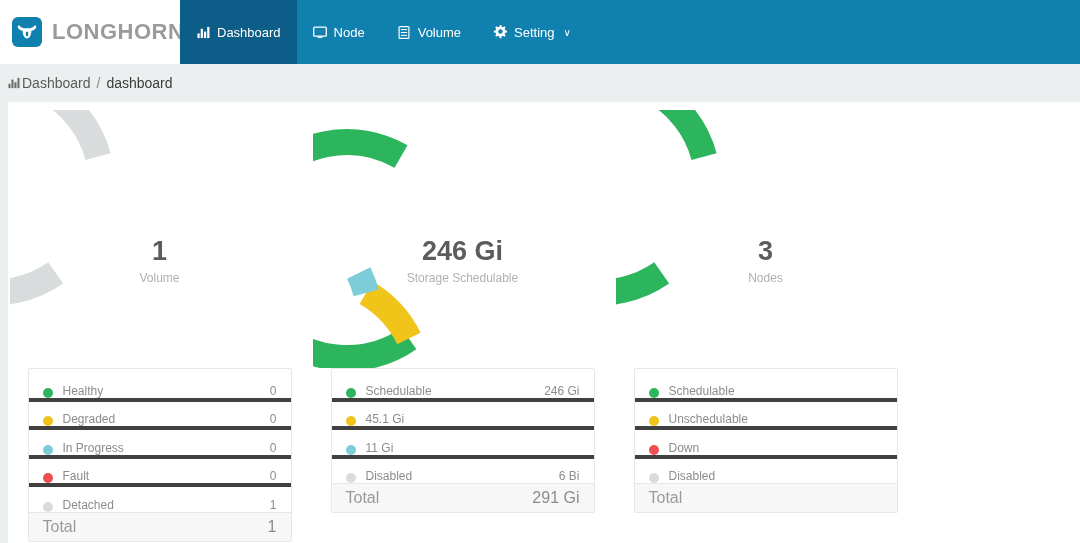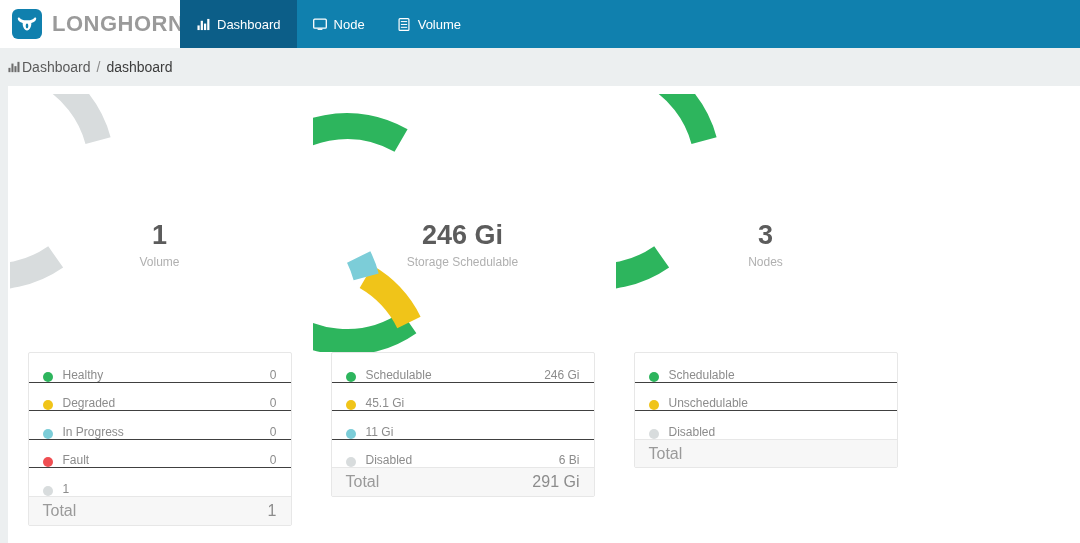--- a/index.html
+++ b/index.html
@@ -10,21 +10,21 @@
     width: 1080px;
     height: 543px;
     overflow: hidden;
     background: #eceff0;
     font-family: "Liberation Sans", sans-serif;
     -webkit-font-smoothing: antialiased;
   }
 
   
   .navbar {
-    height: 48px;
+    height: 64px;
     background: #1080ae;
     display: flex;
     align-items: stretch;
   }
   .brand {
     width: 180px;
     background: #ffffff;
     display: flex;
     align-items: center;
     padding-left: 12px;
@@ -157,21 +157,21 @@
   }
   .legend-row {
     height: 28.6px;
     display: flex;
     align-items: flex-end;
     padding: 0 14px;
     box-sizing: border-box;
     font-size: 12px;
     color: #8c8c8c;
   }
-  .legend-row + .legend-row { border-top: 1px solid #404040; }
+  .legend-row + .legend-row { border-top: 4px solid #404040; }
   .legend-row .dot {
     width: 10px;
     height: 10px;
     border-radius: 50%;
     flex: none;
     margin-right: 10px;
   }
   .legend-name { flex: 1; }
   .legend-value { color: #8c8c8c; }
   .legend-total {
@@ -230,20 +230,30 @@
           <rect x="0.7" y="0.7" width="10.6" height="12.6" rx="1" fill="none" stroke="#ffffff" stroke-width="1.3"></rect>
           <rect x="2.6" y="3.3" width="6.8" height="1.1" fill="#ffffff"></rect>
           <rect x="2.6" y="6.4" width="6.8" height="1.1" fill="#ffffff"></rect>
           <rect x="2.6" y="9.5" width="6.8" height="1.1" fill="#ffffff"></rect>
         </svg>
       </span>
       <span>Volume</span>
     </div>
 
 
+    <div class="nav-item">
+      <span class="nav-icon">
+        <svg width="14" height="14" viewBox="0 0 16 16" aria-hidden="true">
+          <path fill="#ffffff" d="M8 0 L9.5 0 L9.9 2.1 L11.4 2.7 L13.1 1.5 L14.5 2.9 L13.3 4.6 L13.9 6.1 L16 6.5 L16 8.5 L13.9 8.9 L13.3 10.4 L14.5 12.1 L13.1 13.5 L11.4 12.3 L9.9 12.9 L9.5 15 L7.5 15 L7.1 12.9 L5.6 12.3 L3.9 13.5 L2.5 12.1 L3.7 10.4 L3.1 8.9 L1 8.5 L1 6.5 L3.1 6.1 L3.7 4.6 L2.5 2.9 L3.9 1.5 L5.6 2.7 L7.1 2.1 Z"></path>
+          <circle cx="8.5" cy="7.5" r="2.6" fill="#1080ae"></circle>
+        </svg>
+      </span>
+      <span>Setting</span>
+      <span class="caret">∨</span>
+    </div>
   </div>
 </div>
 
 <div class="breadcrumb-bar">
   <span class="breadcrumb-icon">
     <svg width="12" height="12" viewBox="0 0 14 14" aria-hidden="true">
       <rect x="0.5" y="8" width="2.4" height="5" fill="#6d6d6d"></rect>
       <rect x="4" y="3" width="2.4" height="10" fill="#6d6d6d"></rect>
       <rect x="7.5" y="6" width="2.4" height="7" fill="#6d6d6d"></rect>
       <rect x="11" y="1" width="2.4" height="12" fill="#6d6d6d"></rect>
@@ -282,20 +292,21 @@
             <span class="legend-name">In Progress</span>
             <span class="legend-value">0</span>
           </div>
           <div class="legend-row">
             <span class="dot" style="background: rgb(239, 78, 82);"></span>
             <span class="legend-name">Fault</span>
             <span class="legend-value">0</span>
           </div>
           <div class="legend-row">
             <span class="dot" style="background: rgb(216, 220, 221);"></span>
+            <span class="legend-name">Detached</span>
             <span class="legend-value">1</span>
           </div>
           <div class="legend-total">
             <span class="legend-name">Total</span>
             <span class="legend-value">1</span>
           </div>
         </div>
       </div>
       <div class="card">
         <div class="gauge-wrap">
@@ -349,20 +360,25 @@
             <span class="dot" style="background: rgb(45, 181, 93);"></span>
             <span class="legend-name">Schedulable</span>
             <span class="legend-value"></span>
           </div>
           <div class="legend-row">
             <span class="dot" style="background: rgb(240, 196, 25);"></span>
             <span class="legend-name">Unschedulable</span>
             <span class="legend-value"></span>
           </div>
           <div class="legend-row">
+            <span class="dot" style="background: rgb(239, 78, 82);"></span>
+            <span class="legend-name">Down</span>
+            <span class="legend-value"></span>
+          </div>
+          <div class="legend-row">
             <span class="dot" style="background: rgb(216, 220, 221);"></span>
             <span class="legend-name">Disabled</span>
             <span class="legend-value"></span>
           </div>
           <div class="legend-total">
             <span class="legend-name">Total</span>
             <span class="legend-value"></span>
           </div>
         </div>
       </div>

